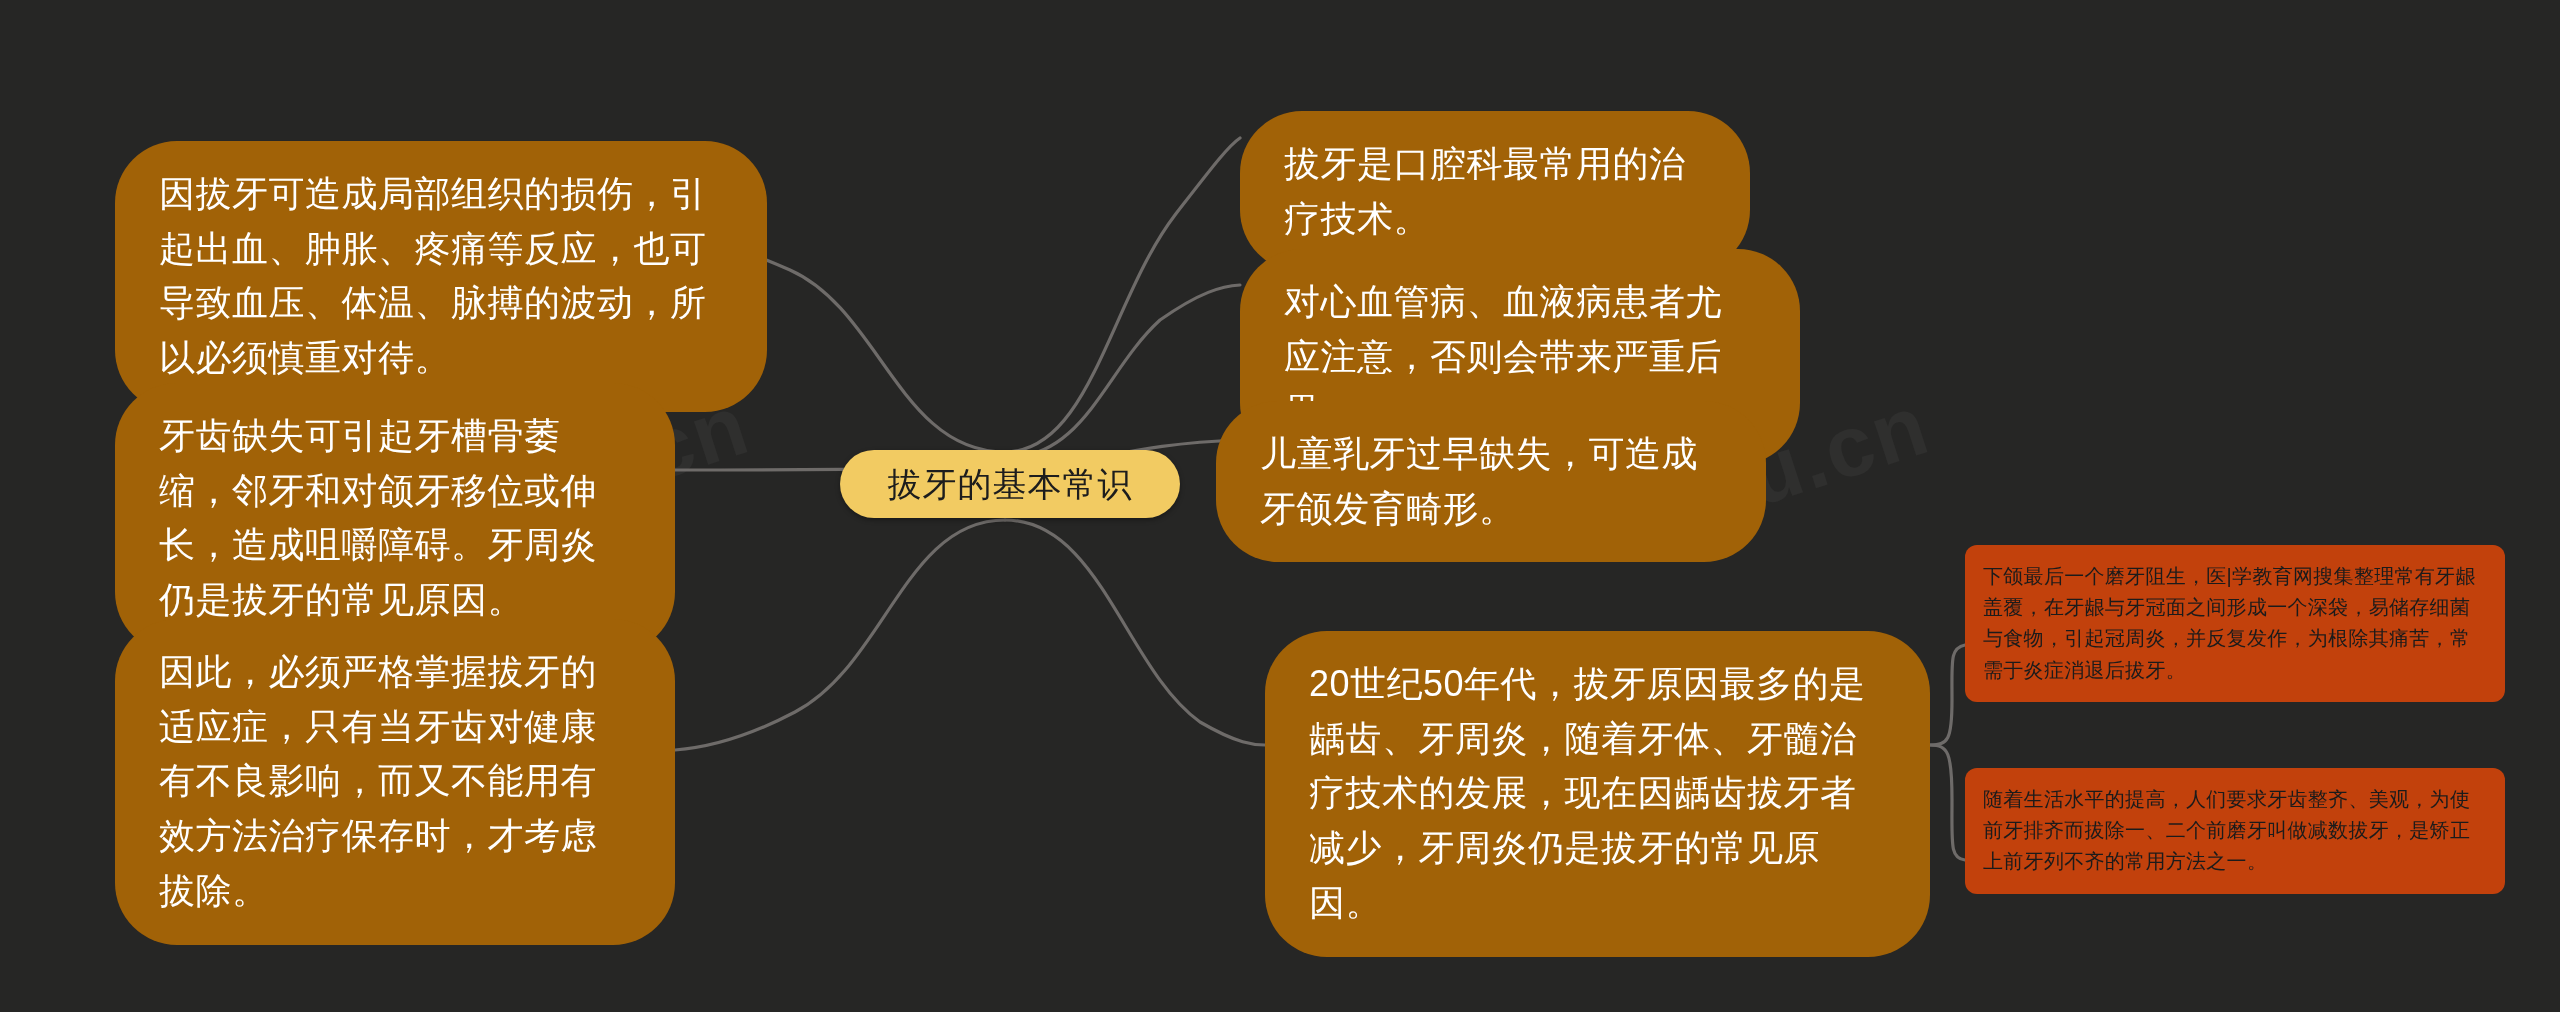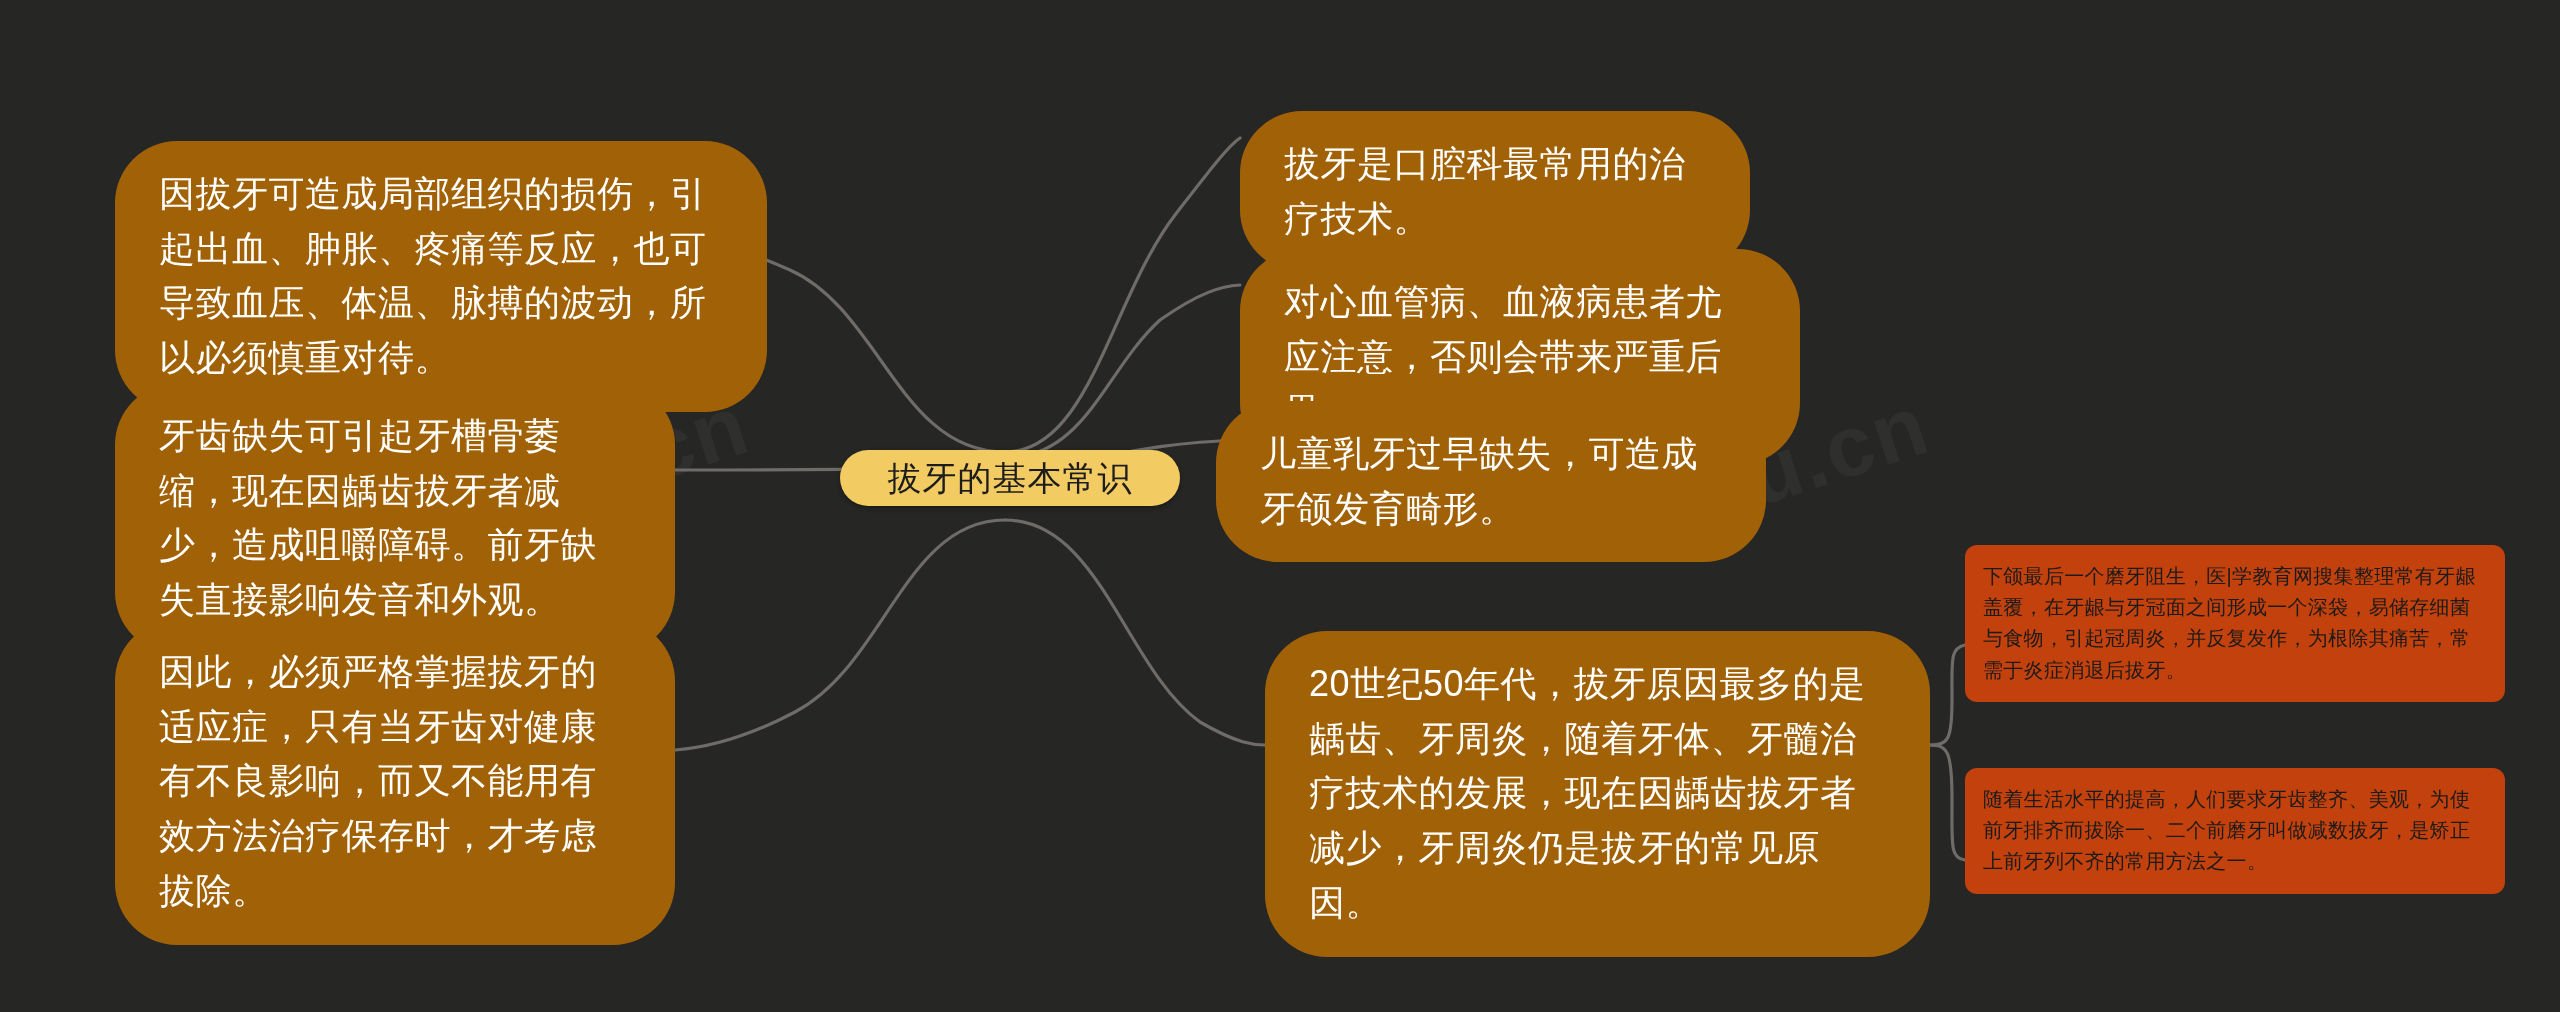--- a/index.html
+++ b/index.html
@@ -81,21 +81,21 @@
     padding: 16px 18px;
     align-items: flex-start;
     letter-spacing: 0.3px;
   }
 
   
   #n-left-1  { left: 115px;  top: 128px; width: 652px; }
   #n-left-2  { left: 115px;  top: 370px; width: 560px; }
   #n-left-3  { left: 115px;  top: 606px; width: 560px; }
 
-  #n-root    { left: 840px;  top: 450px; width: 340px; height: 56px; }
+  #n-root    { left: 840px;  top: 450px; width: 340px; height: 68px; }
 
   #n-right-1 { left: 1240px; top: 98px;  width: 510px; }
   #n-right-2 { left: 1240px; top: 236px; width: 560px; }
   #n-right-3 { left: 1216px; top: 388px; width: 550px; }
   #n-right-4 { left: 1265px; top: 618px; width: 665px; }
 
   #n-note-1  { left: 1965px; top: 545px; width: 540px; }
   #n-note-2  { left: 1965px; top: 768px; width: 540px; }
 </style>
 </head>
@@ -125,21 +125,21 @@
 
       <path d="M1930,745 C 1948,745 1952,740 1952,700 C 1952,660 1950,648 1965,645"></path>
       <path d="M1930,745 C 1948,745 1952,752 1952,800 C 1952,845 1950,858 1965,860"></path>
     </g>
   </svg>
 
   <div class="node bubble" id="n-left-1">
     <span class="txt">因拔牙可造成局部组织的损伤，引起出血、肿胀、疼痛等反应，也可导致血压、体温、脉搏的波动，所以必须慎重对待。</span>
   </div>
   <div class="node bubble" id="n-left-2">
-    <span class="txt">牙齿缺失可引起牙槽骨萎缩，现在因龋齿拔牙者减少，造成咀嚼障碍。前牙缺失直接影响发音和外观。</span>
+    <span class="txt">牙齿缺失可引起牙槽骨萎缩，邻牙和对颌牙移位或伸长，造成咀嚼障碍。牙周炎仍是拔牙的常见原因。</span>
   </div>
   <div class="node bubble" id="n-left-3">
     <span class="txt">因此，必须严格掌握拔牙的适应症，只有当牙齿对健康有不良影响，而又不能用有效方法治疗保存时，才考虑拔除。</span>
   </div>
 
   <div class="node root" id="n-root">
     <span class="txt">拔牙的基本常识</span>
   </div>
 
   <div class="node bubble" id="n-right-1">

